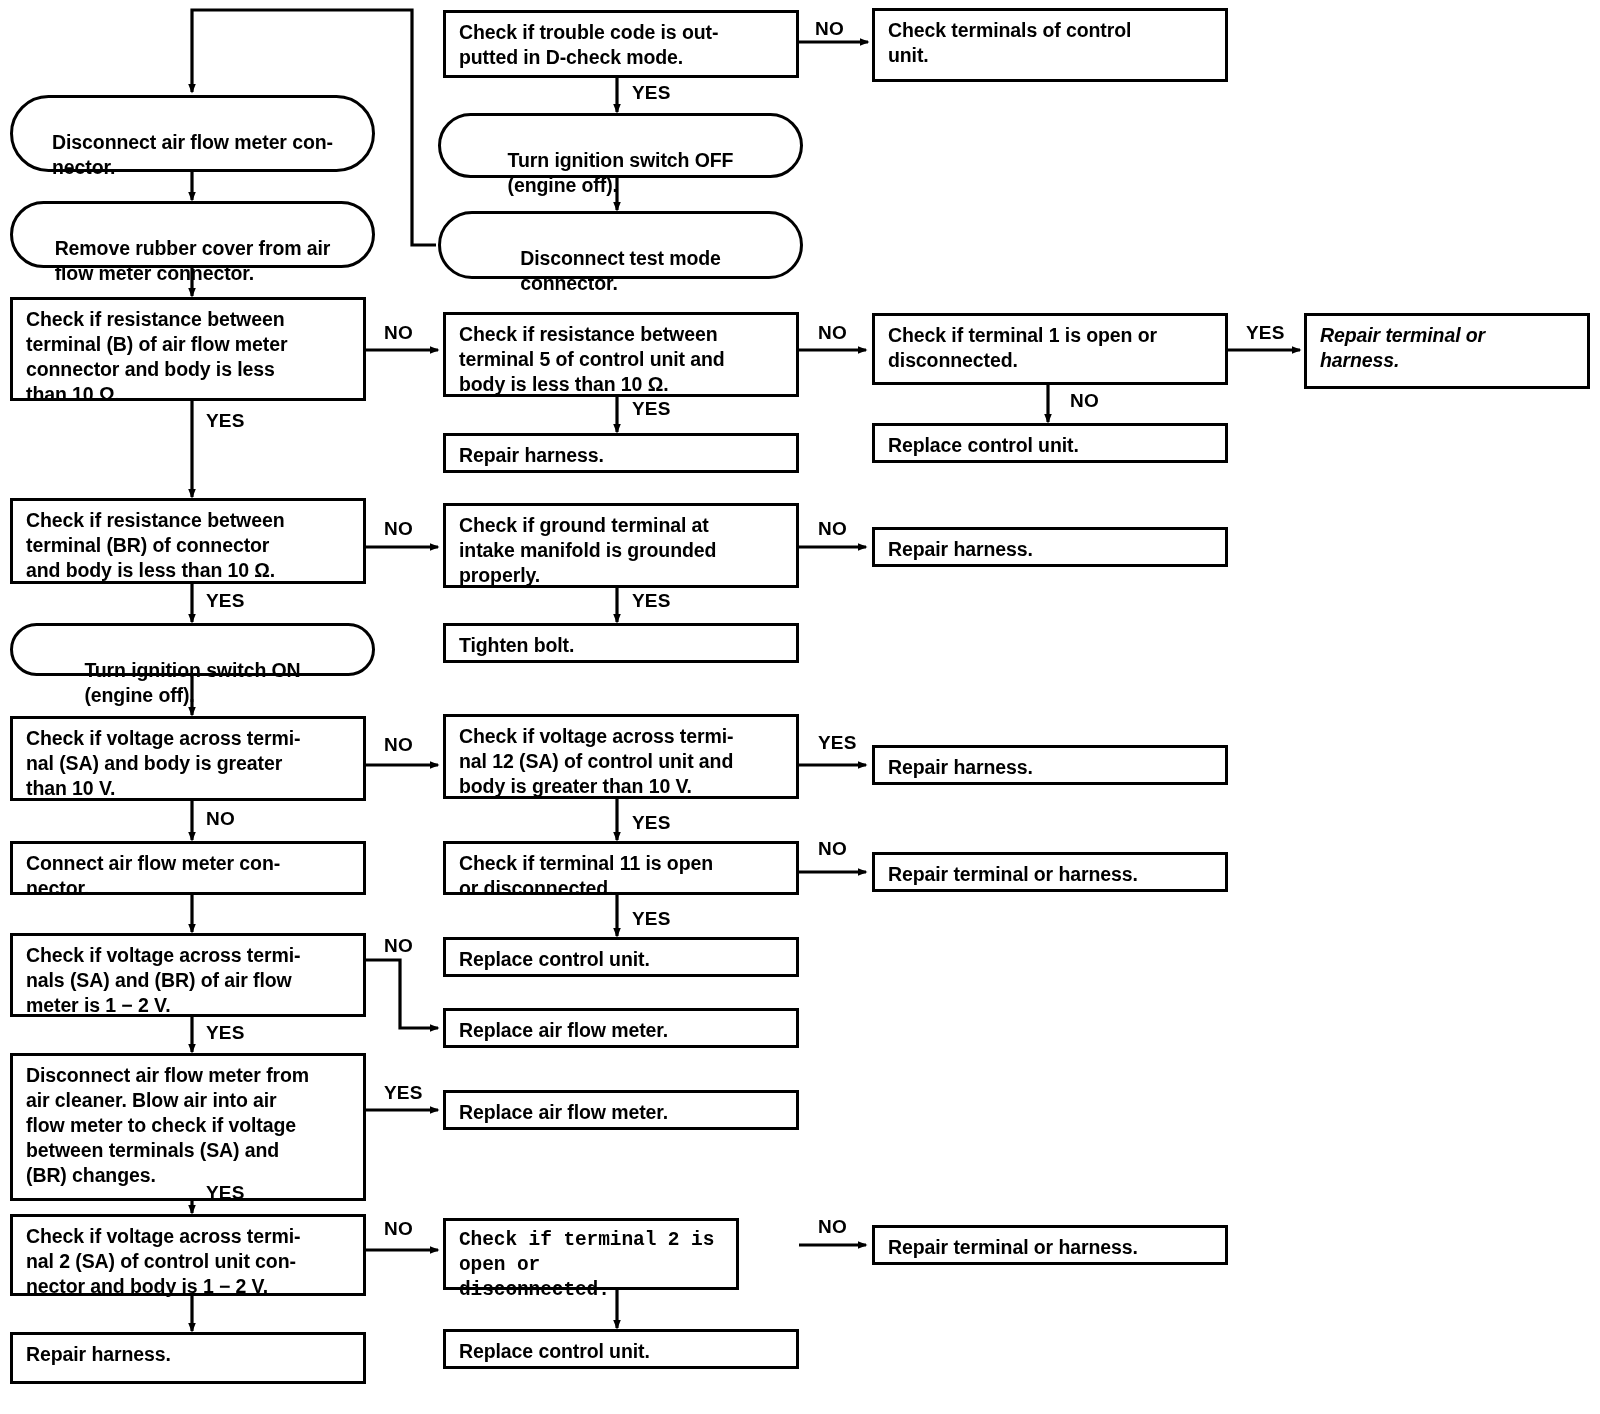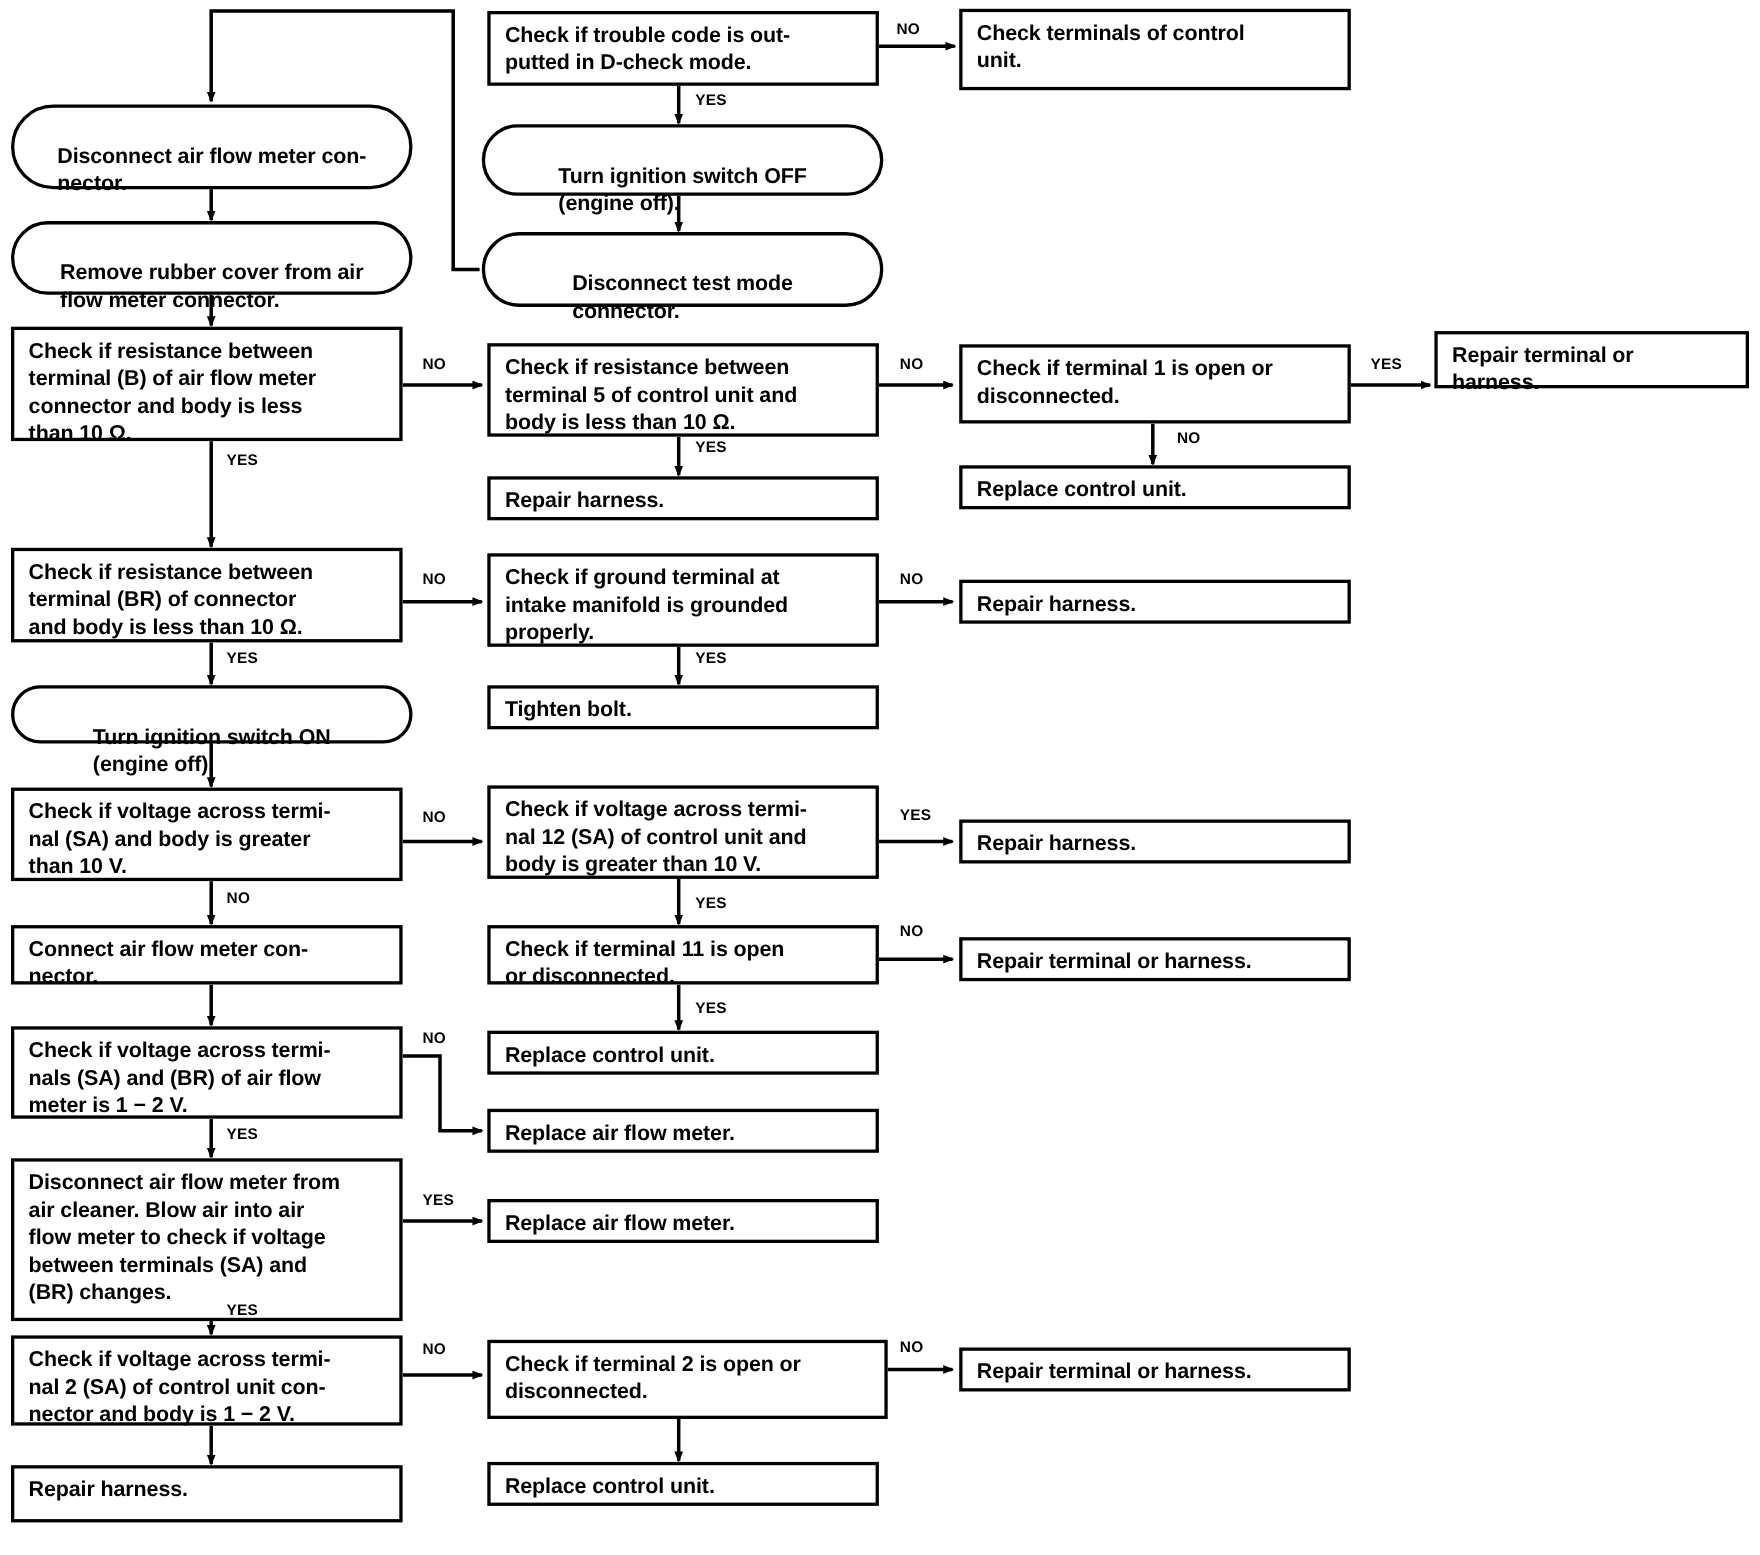--- a/index.html
+++ b/index.html
@@ -36,21 +36,21 @@
   .node.rounded.centered {
     padding-left: 0;
     text-align: center;
   }
   .node.rounded.centered > span.inner {
     display: inline-block;
     text-align: left;
   }
   .edge-label {
     position: absolute;
-    font-size: 14px;
+    font-size: 19px;
     font-weight: 700;
     color: #000000;
     letter-spacing: 0.2px;
     z-index: 4;
     white-space: nowrap;
   }
   .svglayer {
     position: absolute;
     left: 0;
     top: 0;
@@ -193,34 +193,34 @@
 
   <div class="node" style="left:443px; top:841px; width:356px; height:54px;">Check if terminal 11 is open
 or disconnected.</div>
 
   <div class="node" style="left:443px; top:937px; width:356px; height:40px;">Replace control unit.</div>
 
   <div class="node" style="left:443px; top:1008px; width:356px; height:40px;">Replace air flow meter.</div>
 
   <div class="node" style="left:443px; top:1090px; width:356px; height:40px;">Replace air flow meter.</div>
 
-  <div class="node" style="left:443px; top:1218px; width:364px; height:72px;">Check if terminal 2 is open or
+  <div class="node" style="left:443px; top:1218px; width:296px; height:72px;font-family:Liberation Mono, monospace;">Check if terminal 2 is open or
 disconnected.</div>
 
   <div class="node" style="left:443px; top:1329px; width:356px; height:40px;">Replace control unit.</div>
 
   <div class="node" style="left:872px; top:8px; width:356px; height:74px;">Check terminals of control
 unit.</div>
 
   <div class="node" style="left:872px; top:313px; width:356px; height:72px;">Check if terminal 1 is open or
 disconnected.</div>
 
   <div class="node" style="left:872px; top:423px; width:356px; height:40px;">Replace control unit.</div>
 
-  <div class="node" style="left:1304px; top:301px; width:286px; height:52px;">Repair terminal or
+  <div class="node" style="left:1304px; top:313px; width:286px; height:76px;font-style:italic;">Repair terminal or
 harness.</div>
 
   <div class="node" style="left:872px; top:527px; width:356px; height:40px;">Repair harness.</div>
 
   <div class="node" style="left:872px; top:745px; width:356px; height:40px;">Repair harness.</div>
 
   <div class="node" style="left:872px; top:852px; width:356px; height:40px;">Repair terminal or harness.</div>
 
   <div class="node" style="left:872px; top:1225px; width:356px; height:40px;">Repair terminal or harness.</div>
 

